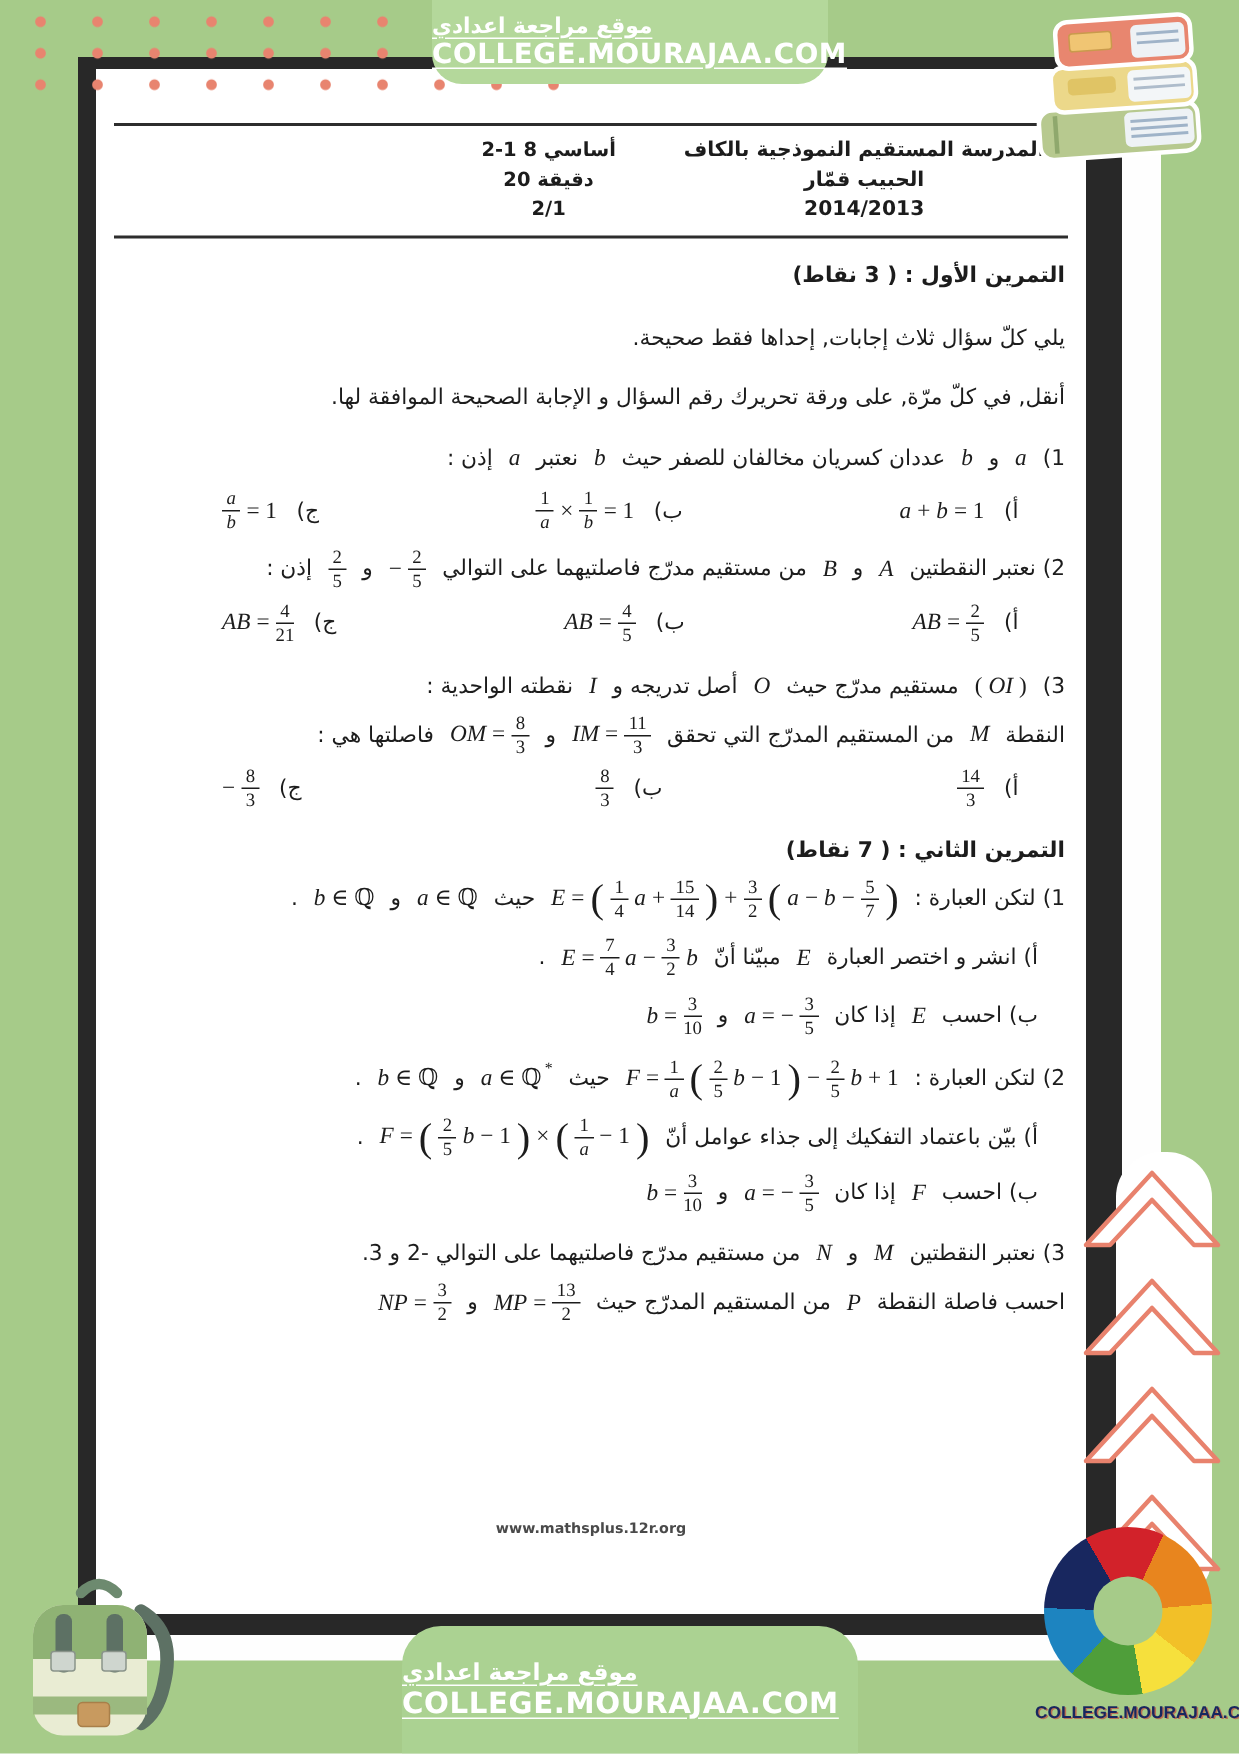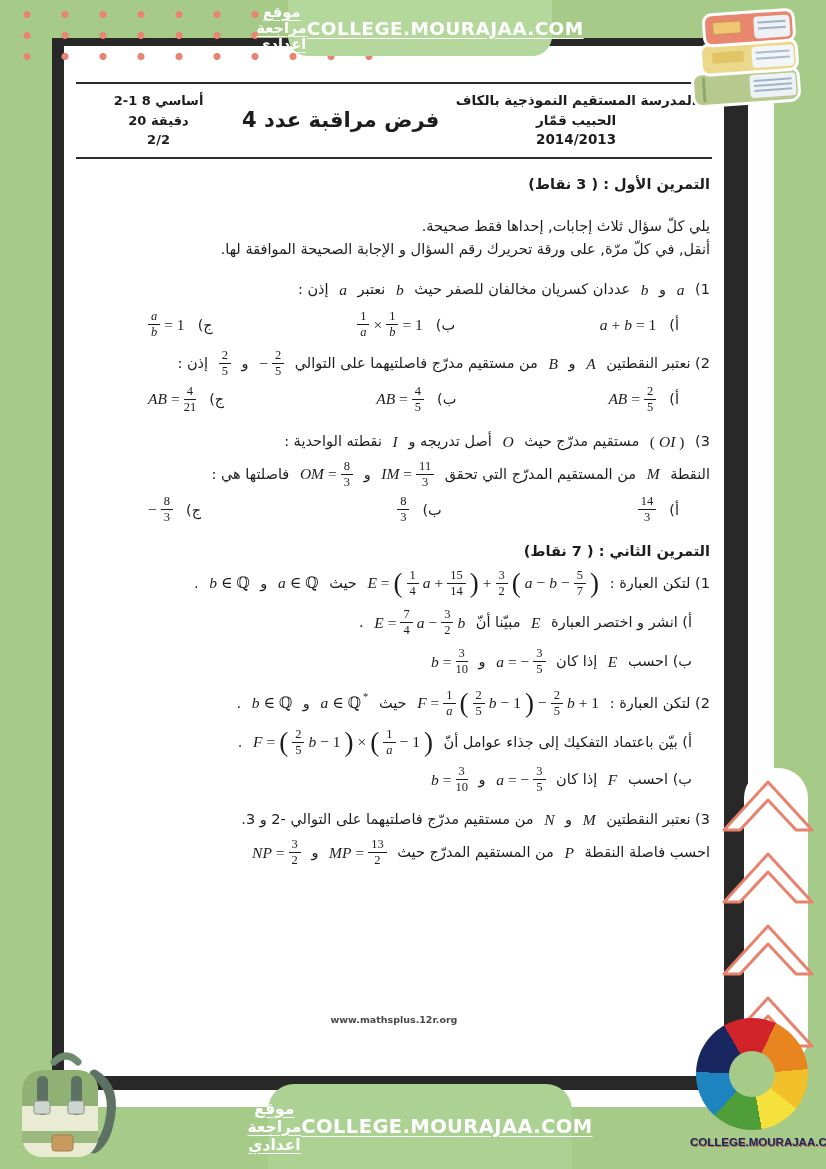--- a/index.html
+++ b/index.html
@@ -24,42 +24,42 @@
   .hdr{margin:36px 12px 0 12px;border-top:2px solid #2d2d2d;border-bottom:2px solid #2d2d2d;
     padding:7px 4px;display:flex;direction:rtl;align-items:center;}
   .hdr-right{width:42%;text-align:center;font-weight:bold;font-size:13.5px;line-height:1.45;}
   .hdr-center{width:33%;text-align:center;font-weight:bold;font-size:21px;direction:rtl;}
   .hdr-left{width:25%;text-align:center;font-weight:bold;font-size:13px;line-height:1.5;direction:ltr;}
   
   .line{direction:rtl;text-align:right;font-size:14.5px;line-height:1.55;padding:0 14px;}
   .ex-title{font-weight:bold;}
   .sub{padding-right:32px;}.mt18{margin-top:18px}.mt16{margin-top:16px}
   .mt14{margin-top:14px}.mt12{margin-top:12px}.mt10{margin-top:10px}.mt8{margin-top:8px}
-  .mt6{margin-top:6px}.mt4{margin-top:20px}.mt0{margin-top:0}
+  .mt6{margin-top:6px}.mt4{margin-top:20px}.mt0{margin-top:16px}
   
   .math{display:inline-flex;direction:ltr;unicode-bidi:isolate;align-items:center;
     vertical-align:middle;gap:4px;margin:0 6px;white-space:pre;
     font-family:"Liberation Serif","DejaVu Serif","DejaVu Sans",serif;font-size:15.5px;}
   .mi{font-style:italic;}
   .mn{font-style:normal;}
   .frac{display:inline-flex;flex-direction:column;align-items:center;line-height:1.05;
     font-size:12.5px;font-style:normal;}
   .frac .fn{border-bottom:1px solid #1c1c1c;padding:0 3px 1px;}
   .frac .fd{padding-top:1px;}
   .bigp{font-size:27px;font-weight:300;line-height:0.9;font-style:normal;}
   .supstar{align-self:flex-start;font-size:10.5px;margin:-2px 0 0 -2px;}
   
   .opts{display:flex;direction:rtl;justify-content:space-between;align-items:center;
     padding:0 45px 0 78px;}
   .opt{display:inline-flex;direction:rtl;align-items:center;gap:7px;font-size:14.5px;}
   
   .url{position:absolute;top:968px;left:0;width:660px;text-align:center;
     font-size:9.5px;font-weight:bold;color:#4a4a4a;direction:ltr;}
   
-  .banner{z-index:5;display:flex;flex-direction:row;align-items:center;justify-content:center;
+  .banner{z-index:5;display:flex;flex-direction:column;align-items:flex-start;justify-content:center;
     color:#fff;font-weight:bold;text-align:center;}
   .banner-top{left:288px;top:0;width:264px;height:56px;background:#b4d89b;border-radius:0 0 20px 20px;}
   .banner-bottom{left:268px;top:1084px;width:304px;height:85px;background:#abd292;border-radius:26px 26px 0 0;}
   .site-name{font-size:14.5px;text-decoration:underline;text-underline-offset:3px;direction:rtl;}
   .site-url{font-size:18.5px;text-decoration:underline;text-underline-offset:3px;letter-spacing:0.4px;}
   .banner-bottom .site-name{font-size:15.5px;}
   .banner-bottom .site-url{font-size:19.5px;}
   
   .books{left:686px;top:4px;width:134px;height:108px;z-index:4;}
   .chev-strip{left:744px;top:768px;width:64px;height:300px;background:#fff;border-radius:30px;z-index:4;}
@@ -85,25 +85,24 @@
 <div class="abs frame"></div>
 
 <div class="abs content">
 
   <div class="hdr">
     <div class="hdr-right">
       <div>المدرسة المستقيم النموذجية بالكاف</div>
       <div>الحبيب قمّار</div>
       <div>2014/2013</div>
     </div>
-    <div class="hdr-center">فرض مراقبة عدد 4</div>
     <div class="hdr-left">
       <div>2-1 أساسي 8</div>
       <div>20 دقيقة</div>
-      <div>2/2</div>
+      <div>2/1</div>
     </div>
   </div>
 
   <div class="line ex-title mt14">التمرين الأول : ( 3 نقاط)</div>
   <div class="line mt4">يلي كلّ سؤال ثلاث إجابات, إحداها فقط صحيحة.</div>
   <div class="line mt0">أنقل, في كلّ مرّة, على ورقة تحريرك رقم السؤال و الإجابة الصحيحة الموافقة لها.</div>
 
   <div class="line mt18"><span>1) </span><span class="math" dir="ltr"><span class="mi">a</span></span><span> و </span><span class="math" dir="ltr"><span class="mi">b</span></span><span> عددان كسريان مخالفان للصفر حيث </span><span class="math" dir="ltr"><span class="mi">b</span></span><span> نعتبر </span><span class="math" dir="ltr"><span class="mi">a</span></span><span> إذن :</span></div>
   <div class="opts mt8">
       <span class="opt">

